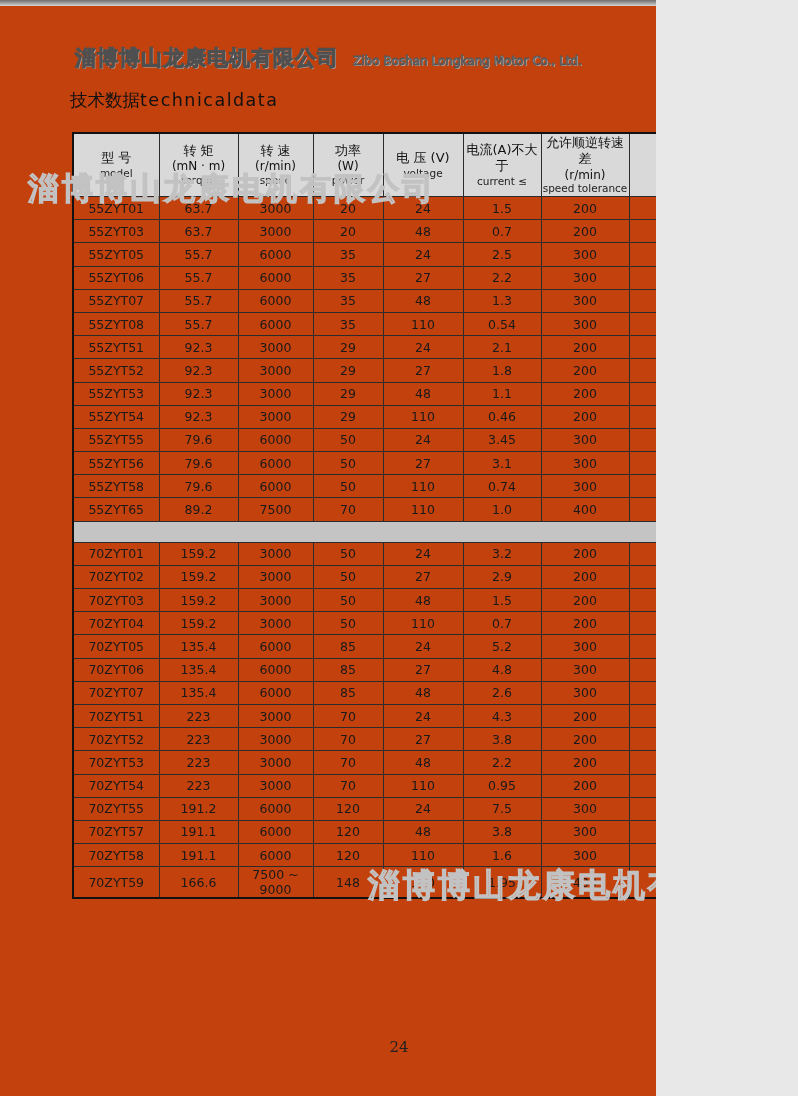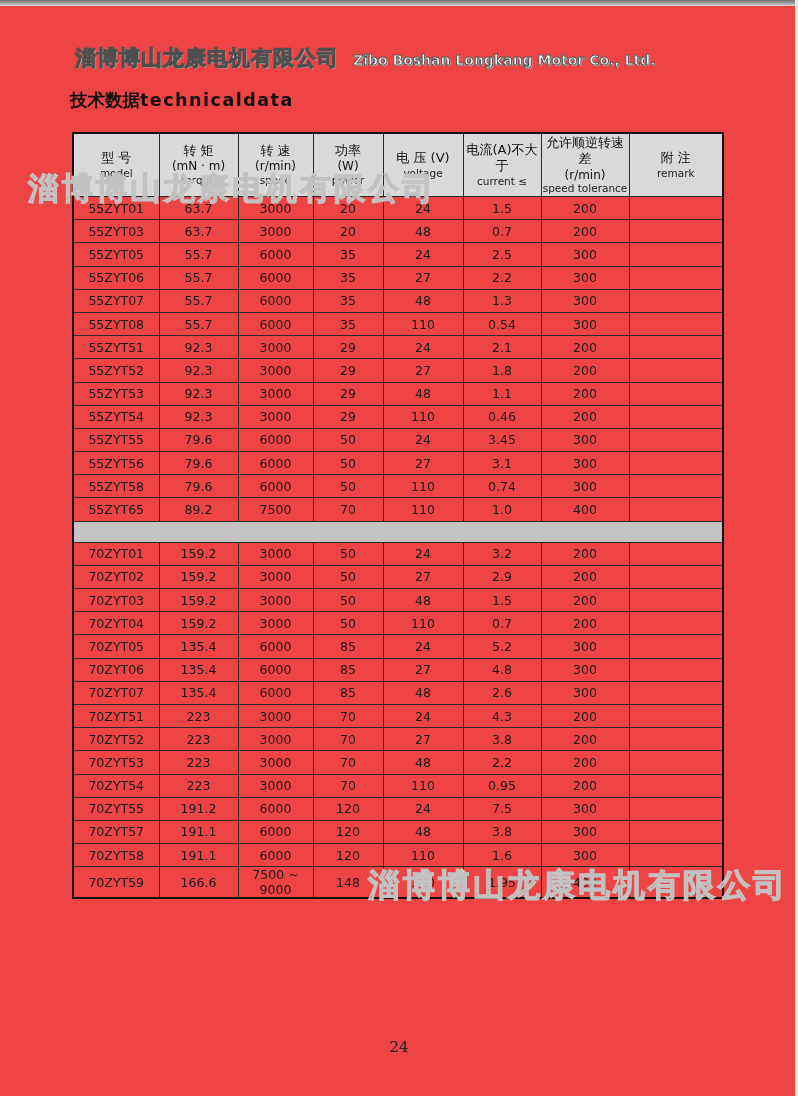--- a/index.html
+++ b/index.html
@@ -1,41 +1,41 @@
 <!DOCTYPE html>
 <html style="--header-bg: #d9d9d9; --separator-bg: #c4c4c4; --watermark: #c2c2c2; --border: #111111;"><head>
 <meta charset="utf-8">
 <style>
   * { margin:0; padding:0; box-sizing:border-box; }
   html,body { background:#e8e8e8; }
   .page {
-    position:relative; width:795px; height:1096px;
-    background:#ef4444; overflow:hidden;
+    position:relative; width:656px; height:1096px;
+    background:#c2410c; overflow:hidden;
     font-family:"DejaVu Sans","Liberation Sans",sans-serif;
     color:#1a1a1a;
   }
   .scan-top {
     position:absolute; top:0; left:0; width:798px; height:6px;
     background:linear-gradient(180deg,#6f6f6f 0%,#a9a9a9 60%,#d6d6d6 100%);
   }
   .company-row {
     position:absolute; top:44px; left:75px;
     display:flex; align-items:baseline; gap:14px; white-space:nowrap;
   }
   .company-cn {
     font-size:21px; font-weight:bold; letter-spacing:1px;
     color:#fff; -webkit-text-stroke:1.1px #4f4f4f; text-shadow:1px 1px 0 #b0b0b0;
   }
   .company-en {
-    font-size:14px; font-weight:bold;
+    font-size:12px; font-weight:normal;
     color:#fff; -webkit-text-stroke:1px #565656; text-shadow:1px 1px 0 #bdbdbd;margin-top:6px;
   }
   .section-title {
     position:absolute; top:88px; left:70px;
-    font-size:17.5px; font-weight:bold; color:#111; white-space:nowrap;
+    font-size:17.5px; font-weight:normal; color:#111; white-space:nowrap;
   }
   .section-title .en { letter-spacing:1.5px; }
 
   table.spec {
     position:absolute; top:132px; left:72px; width:650px;
     border-collapse:collapse; table-layout:fixed;
     border:2px solid #111;
   }
   table.spec th, table.spec td { border:1px solid #2b2b2b; overflow:hidden; }
   thead th {

